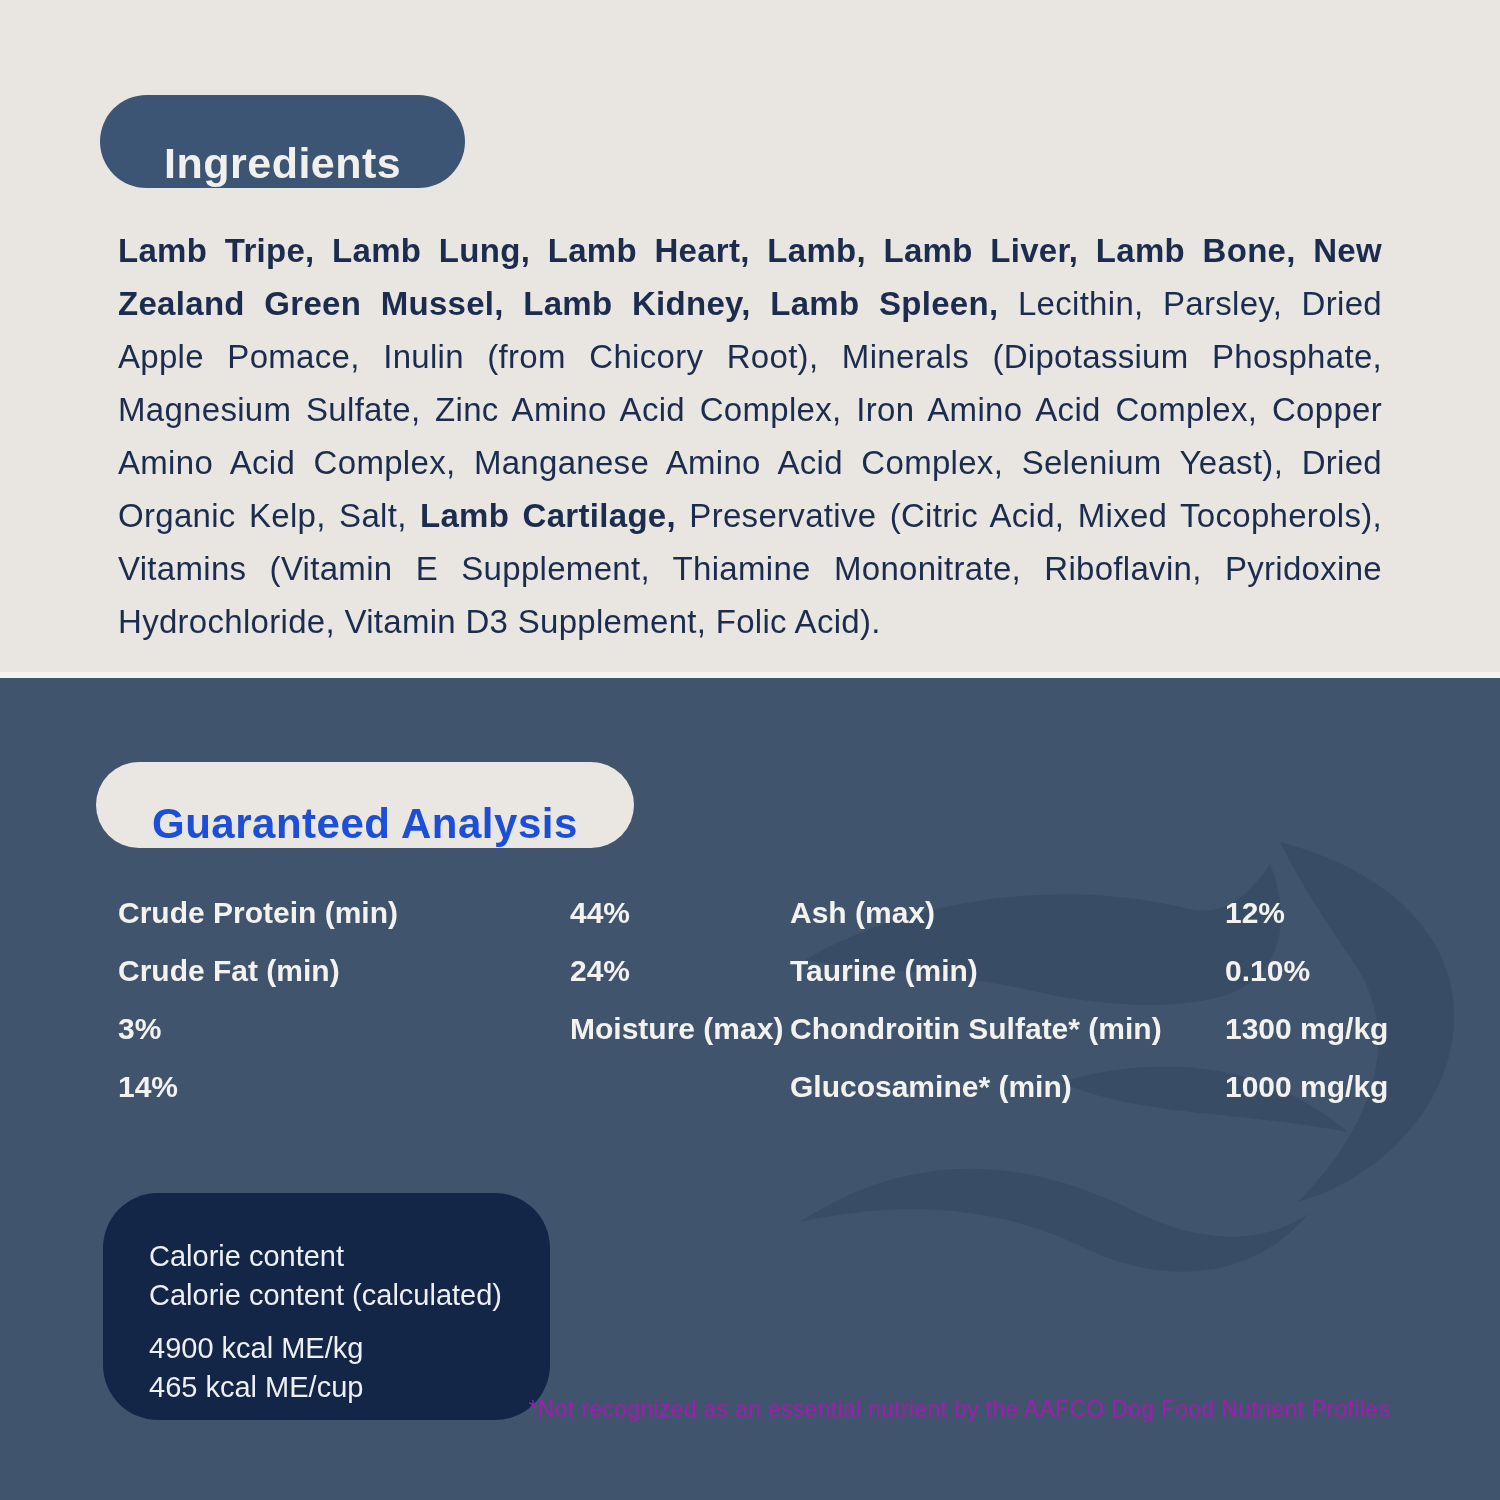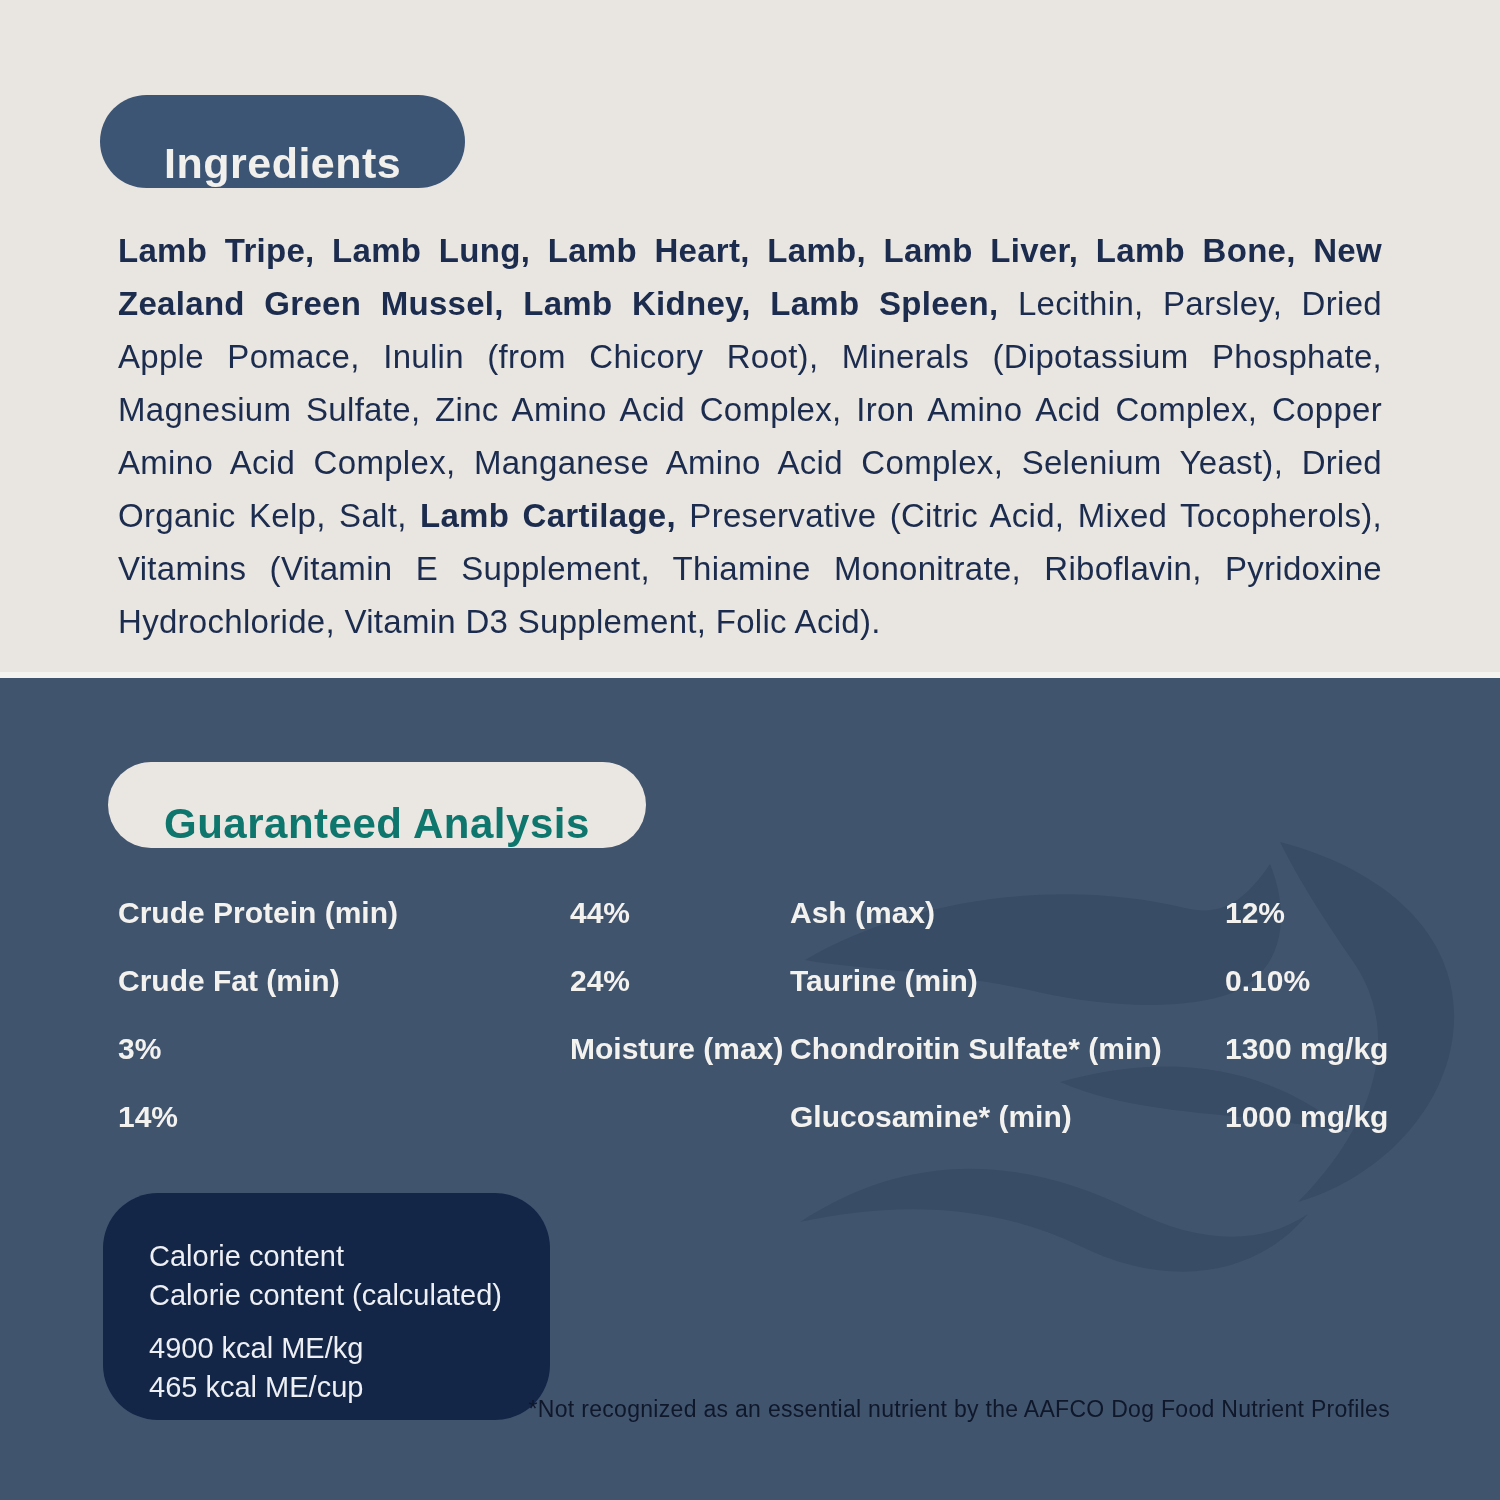--- a/index.html
+++ b/index.html
@@ -45,50 +45,50 @@
   
   .analysis-section{
     position:absolute;left:0;top:678px;width:1500px;height:822px;
     background:#41546e;
   }
   .watermark{
     position:absolute;left:760px;top:830px;width:740px;height:480px;
   }
   .watermark path{fill:#394c65;}
   .pill.light{
-    left:108px;top:762px;height:86px;
+    left:96px;top:762px;height:86px;
     padding:0 56px;
-    background:#eae7e2;color:#0f766e;
+    background:#eae7e2;color:#1d4ed8;
     font-size:42px;
   }
   .ga-grid{
     position:absolute;
     display:grid;
-    row-gap:32px;
+    row-gap:22px;
     font-size:30px;font-weight:bold;
     color:#f3f2ef;
     line-height:36px;
     white-space:nowrap;
   }
   .ga-grid.left{left:118px;top:895px;grid-template-columns:452px auto;}
   .ga-grid.right{left:790px;top:895px;grid-template-columns:435px auto;}
   .calorie-box{
     position:absolute;left:103px;top:1193px;width:447px;height:227px;
     box-sizing:border-box;
     background:#132648;
     border-radius:55px;
     color:#edeff3;
     font-size:29px;line-height:39px;
     padding:44px 30px 0 46px;
   }
   .calorie-box .gap{margin-top:14px;}
   .footnote{
     position:absolute;right:110px;top:1396px;
     font-size:23px;
-    color:#0f172a;
+    color:#a21caf;
     letter-spacing:0.3px;
     white-space:nowrap;
   }
 </style>
 </head>
 <body>
 
 <div class="page">
 
   <section class="ingredients-section">

